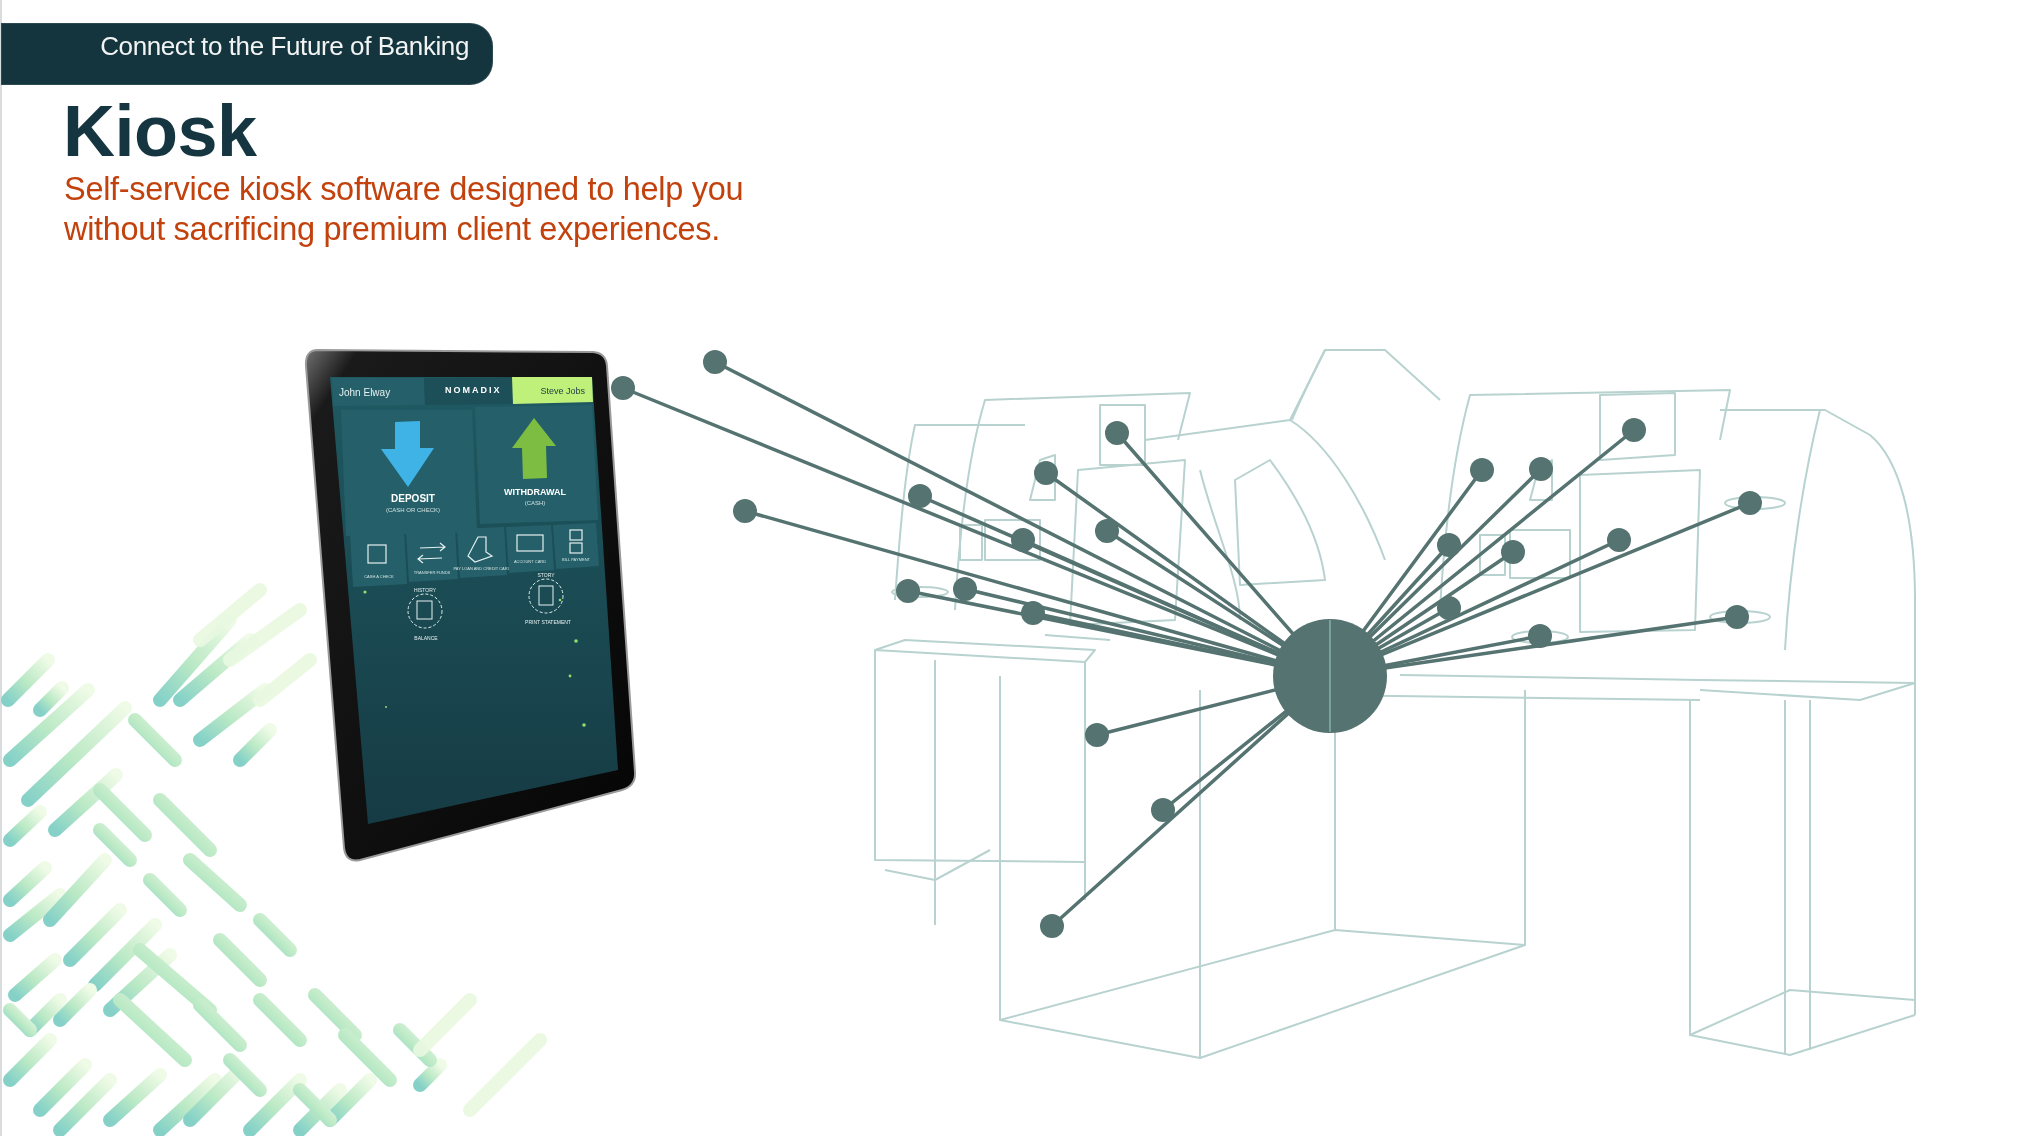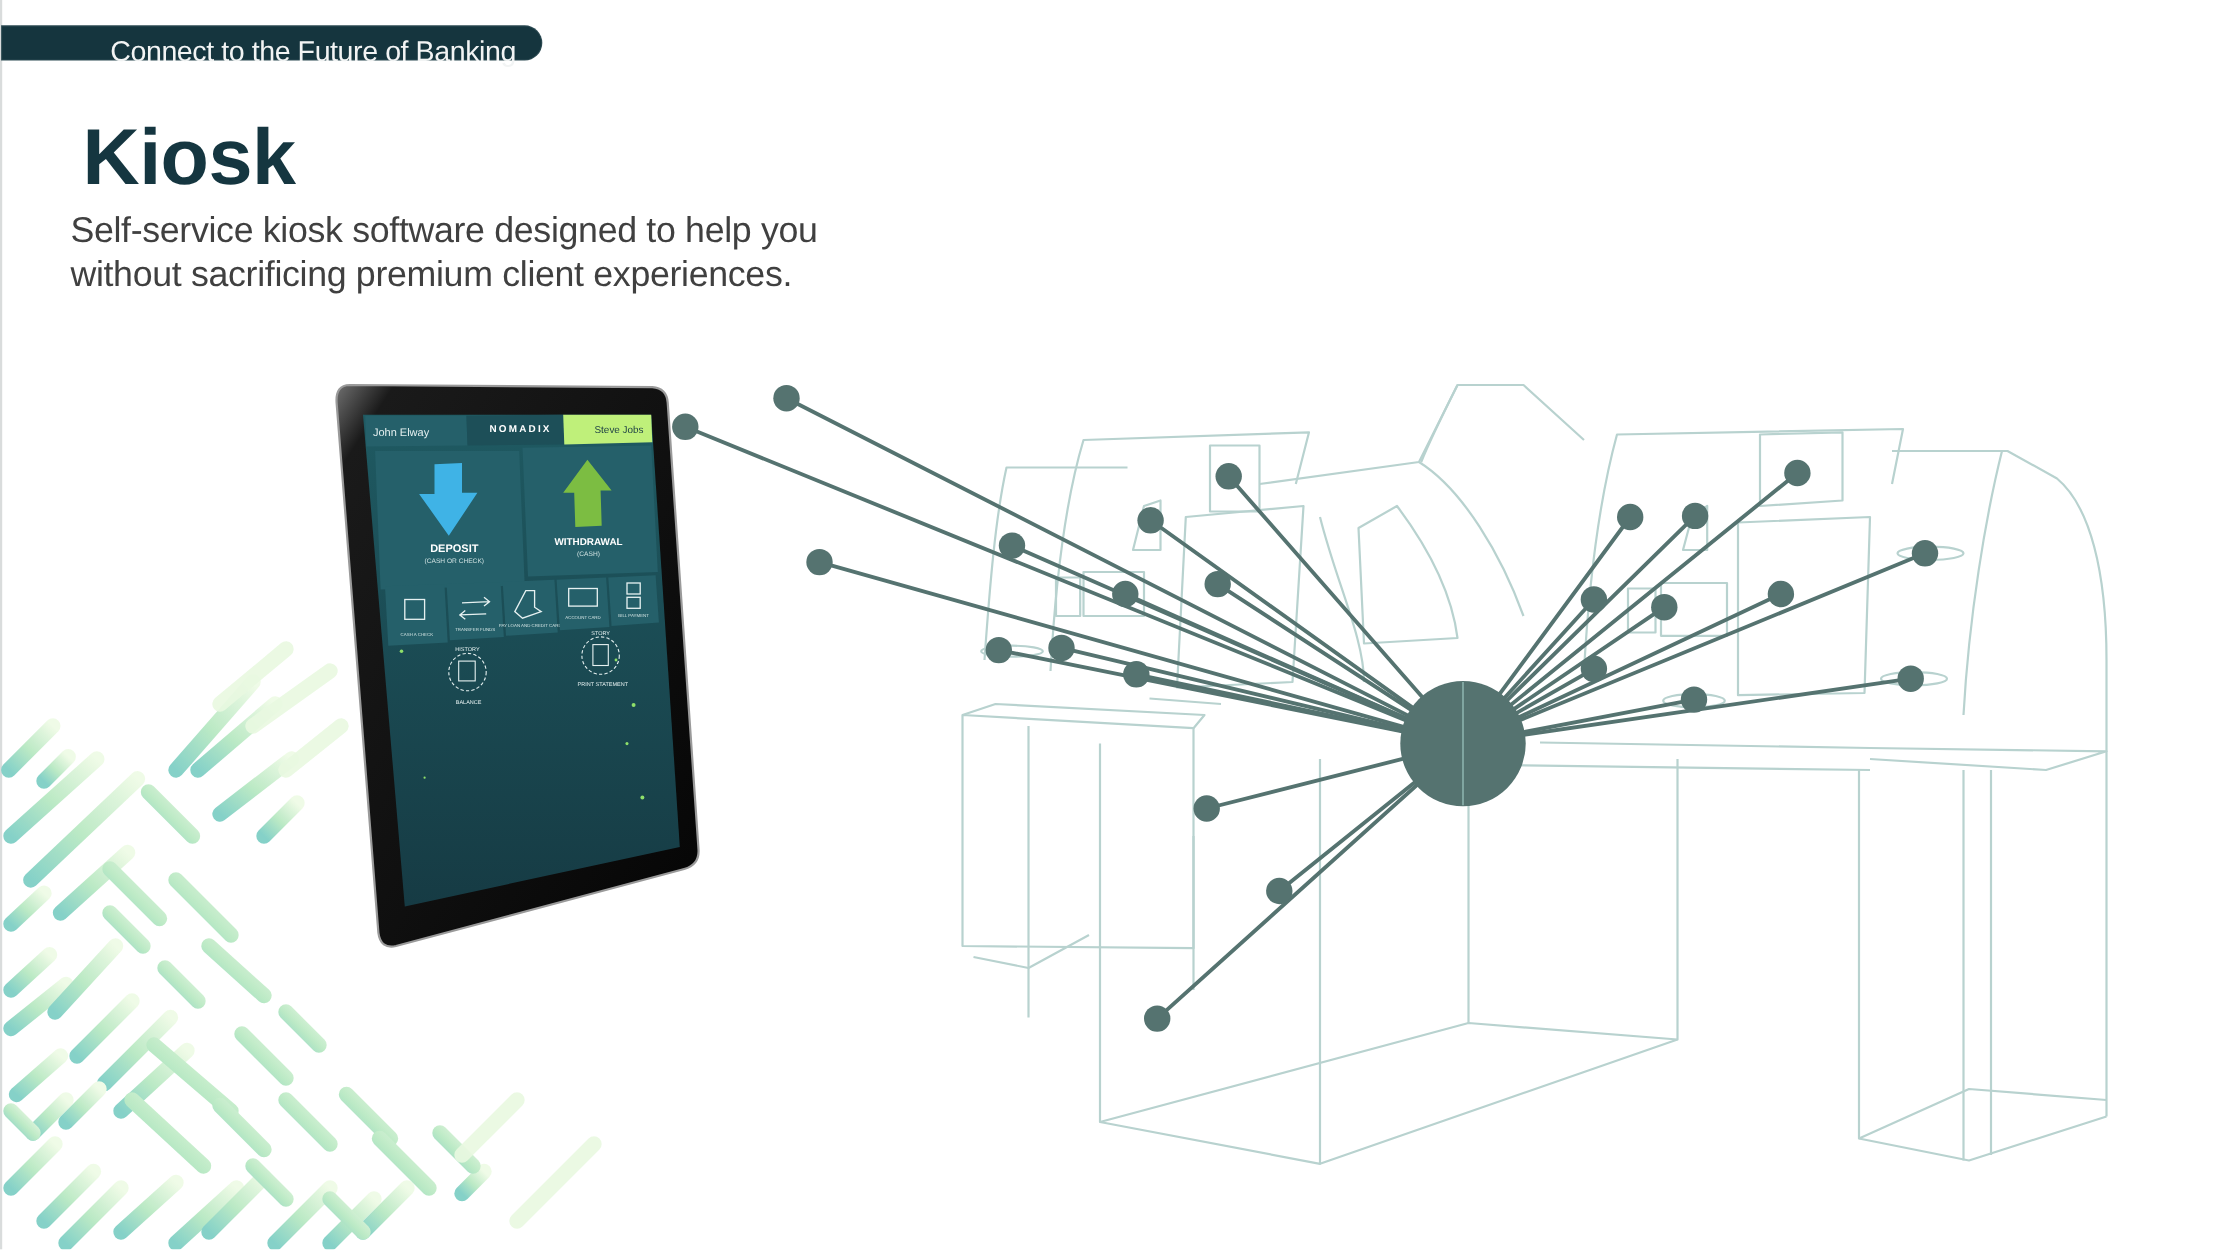--- a/index.html
+++ b/index.html
@@ -1,27 +1,27 @@
 <!DOCTYPE html>
 <html><head>
 <meta charset="utf-8">
 <style>
   html, body { margin:0; padding:0; background:#ffffff; }
   body { width:2030px; height:1136px; position:relative; overflow:hidden;
          font-family:"Liberation Sans", sans-serif; }
   .left-edge { position:absolute; left:0; top:0; width:2px; height:1136px; background:#d9dcdc; }
-  .pill { position:absolute; left:2px; top:24px; width:490px; height:30px;
+  .pill { position:absolute; left:2px; top:24px; width:490px; height:60px;
           background:#15353e; border-radius:0 22px 22px 0;
           box-shadow: 0 0 0 1px #2c4a52; }
   .pill-text { position:absolute; right:23px; top:0; line-height:44px;
                color:#f2f4f4; font-size:26px; letter-spacing:-0.4px; white-space:nowrap; }
-  .title { position:absolute; left:63px; top:90px; margin:12px; font-size:72px;
+  .title { position:absolute; left:63px; top:90px; margin:0; font-size:72px;
            font-weight:bold; color:#153640; letter-spacing:-0.5px; line-height:82px; }
-  .desc { position:absolute; left:64px; top:189px; width:800px; margin:0;
-          font-size:32.5px; line-height:40px; color:#404040; letter-spacing:-0.3px; }
+  .desc { position:absolute; left:64px; top:169px; width:800px; margin:0;
+          font-size:32.5px; line-height:40px; color:#c2410c; letter-spacing:-0.3px; }
   .desc span { display:block; white-space:nowrap; }
   svg.layer { position:absolute; left:0; top:0; }
   .pattern-layer { position:absolute; left:0; top:0; width:2030px; height:1136px; }
   .tablet-wrap { position:absolute; left:0; top:0; width:2030px; height:1136px; }
   .tab-label { font-family:"Liberation Sans", sans-serif; }
 </style>
 </head>
 <body>
 
 <div class="left-edge"></div>

